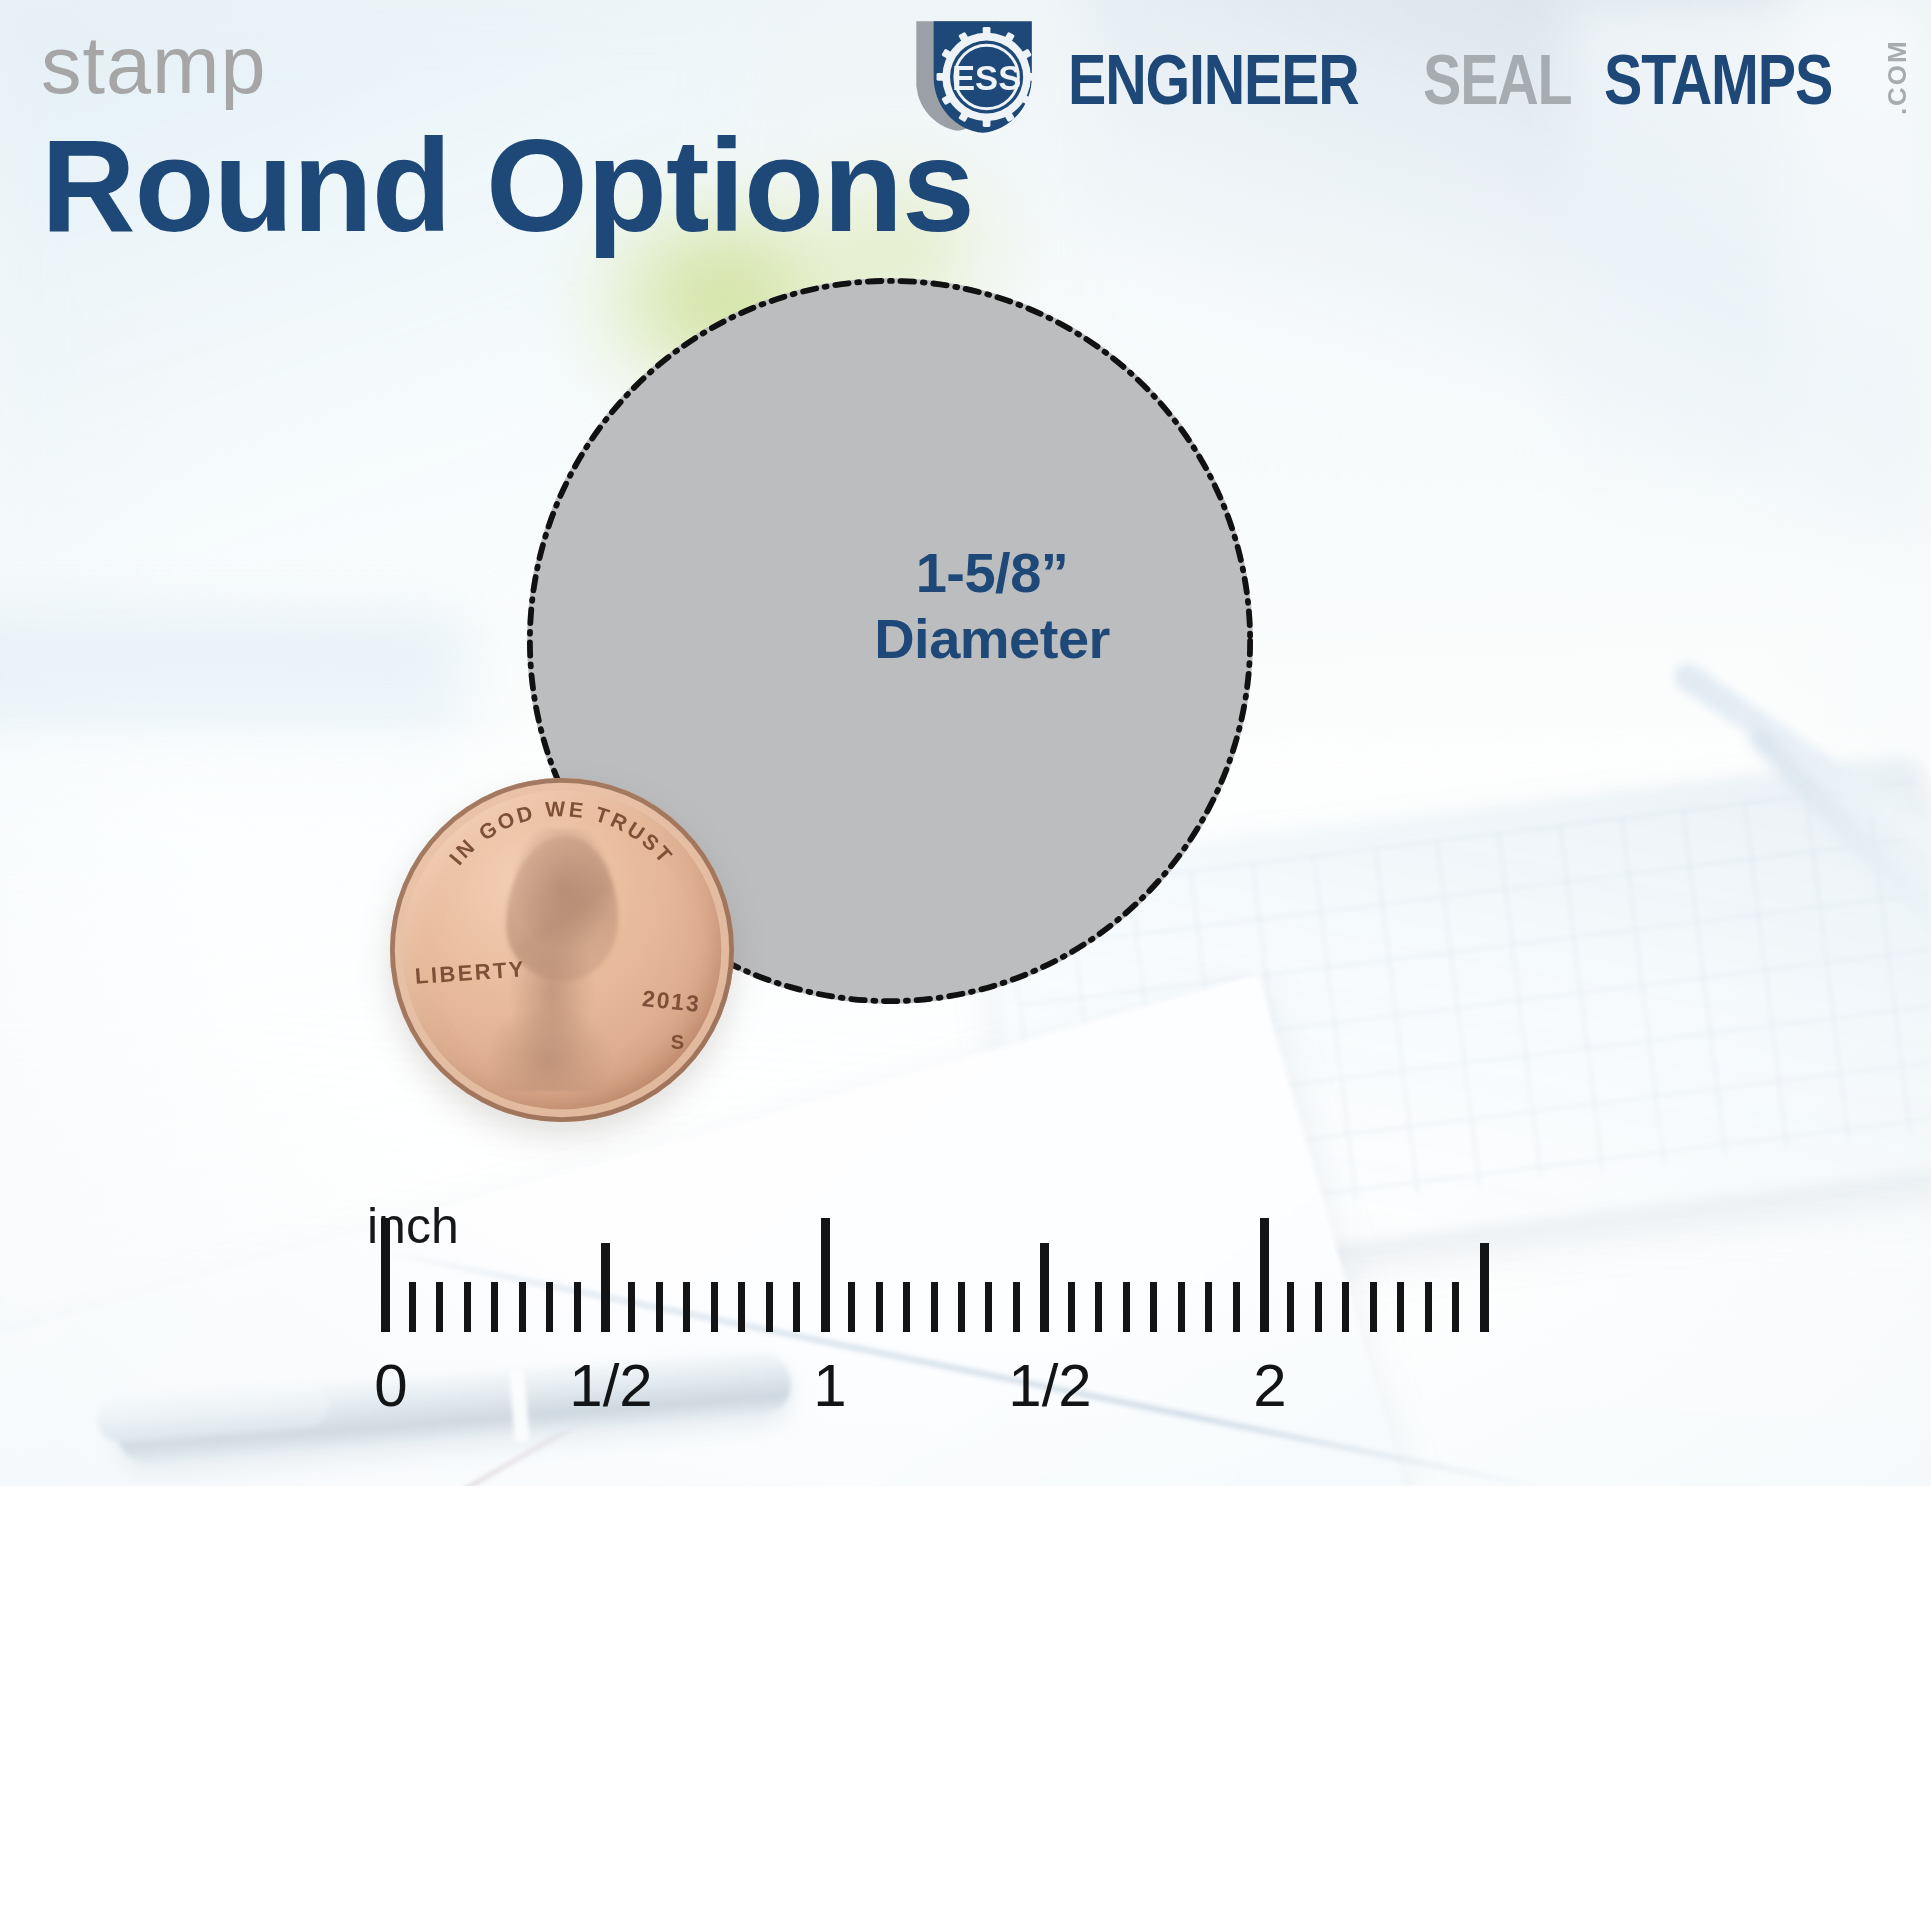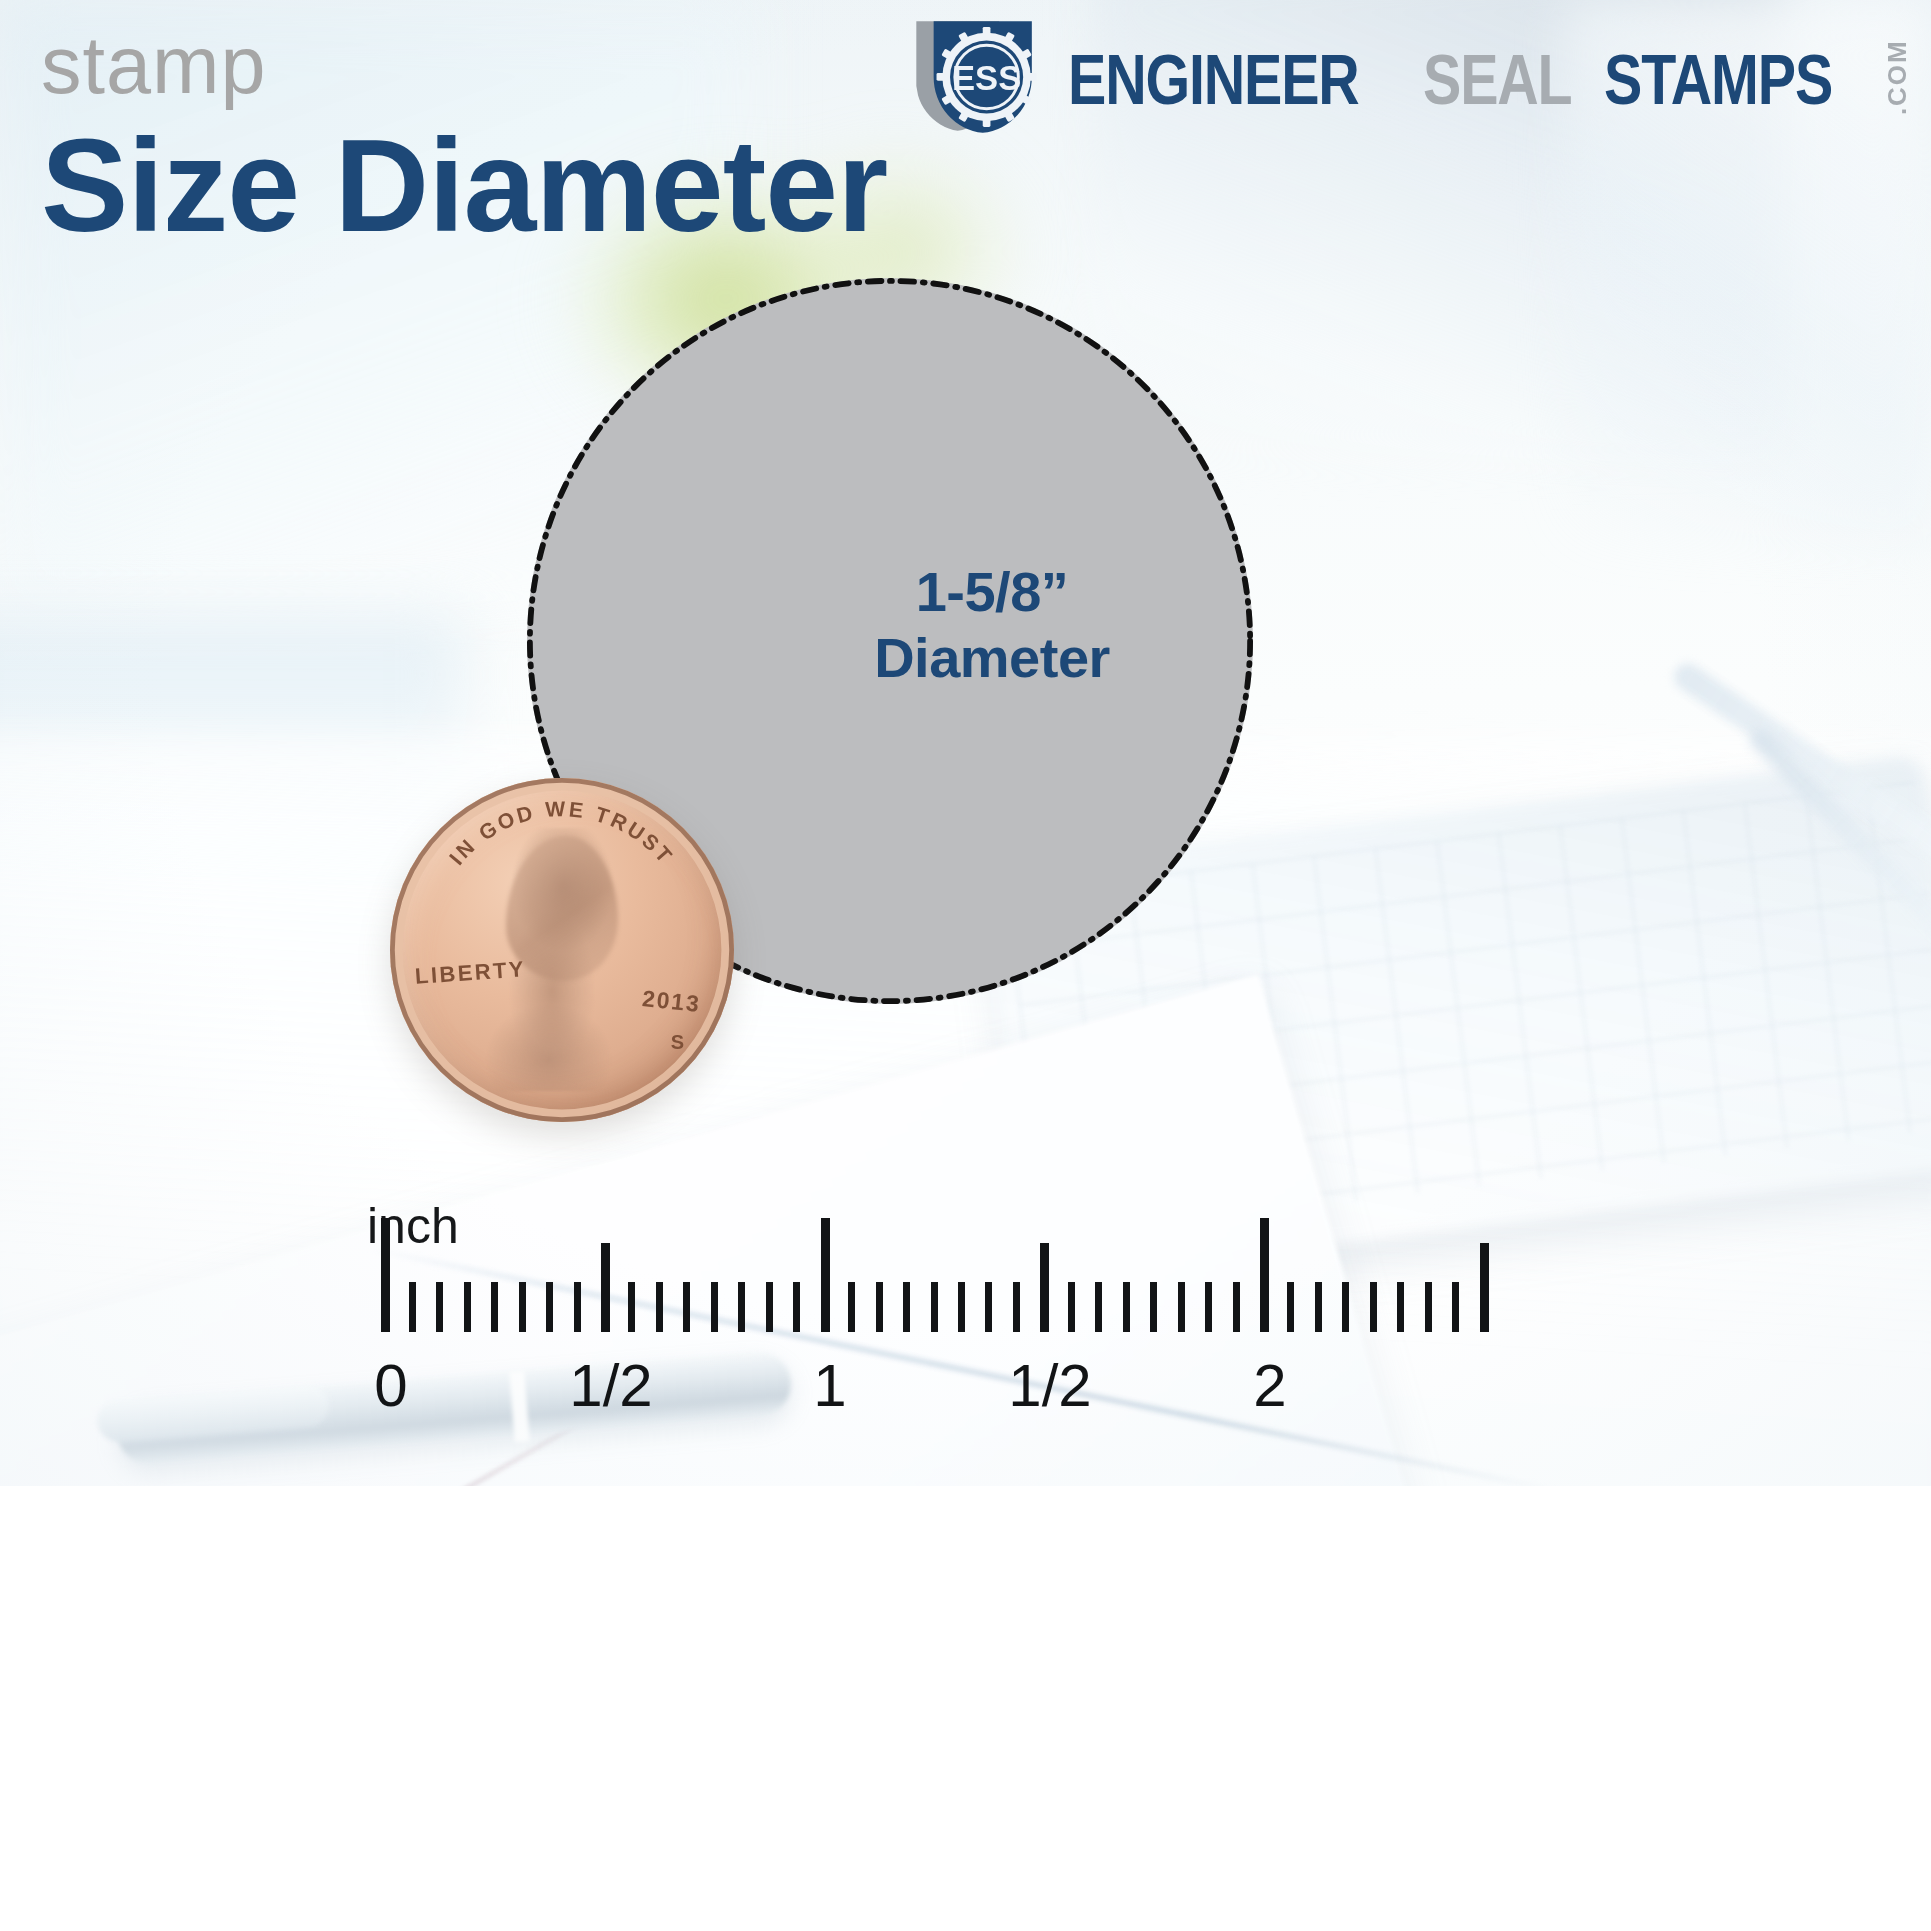--- a/index.html
+++ b/index.html
@@ -352,21 +352,21 @@
   <div class="bg-layer bg-pen2"></div>
   <div class="bg-layer bg-paper-sheet"></div>
   <div class="bg-layer bg-paper-edge"></div>
   <div class="bg-layer bg-paper-edge2"></div>
   <div class="bg-layer bg-marker"></div>
   <div class="bg-layer bg-marker-cap"></div>
   <div class="bg-layer bg-marker-band"></div>
   <div class="bg-layer bg-vignette"></div>
 
   <div class="brand-word">stamp</div>
-  <div class="page-title">Size Diameter</div>
+  <div class="page-title">Round Options</div>
 
   <div class="logo">
     <div class="logo-badge">
       <svg viewBox="0 0 160 122" width="154" height="118" aria-hidden="true">
 
         <path d="M18 4 h86 v58 a52 52 0 0 1 -43 56 a52 52 0 0 1 -43 -56 z" fill="#9aa0a6"></path>
 
         <path d="M36 4 h102 v58 a56 58 0 0 1 -51 58 a56 58 0 0 1 -51 -58 z" fill="#1d4877"></path>
 
         <g fill="#eef3f8">
@@ -400,21 +400,21 @@
       <span class="wm-dotcom">.COM</span>
     </div>
   </div>
 
   <div class="size-circle">
     <div class="size-circle-fill"></div>
     <svg width="726" height="726" viewBox="0 0 752 752" style="position:absolute;inset:0;" aria-hidden="true">
       <circle cx="376" cy="376" r="373" fill="none" stroke="#111111" stroke-width="6" stroke-linecap="round" stroke-dasharray="14 9 2 9"></circle>
     </svg>
   </div>
-  <div class="circle-label" style="left:770px; top:559px; width:444px;">
+  <div class="circle-label" style="left:770px; top:540px; width:444px;">
     <span>1-5/8”</span>
     <span class="line2">Diameter</span>
   </div>
 
   <div class="penny">
     <div class="penny-bust"></div>
     <div class="penny-bust2"></div>
     <svg class="penny-arc" viewBox="0 0 308 308" aria-hidden="true">
       <defs>
         <path id="mottoArc" d="M 20 154 A 134 134 0 0 1 288 154" fill="none"></path>

